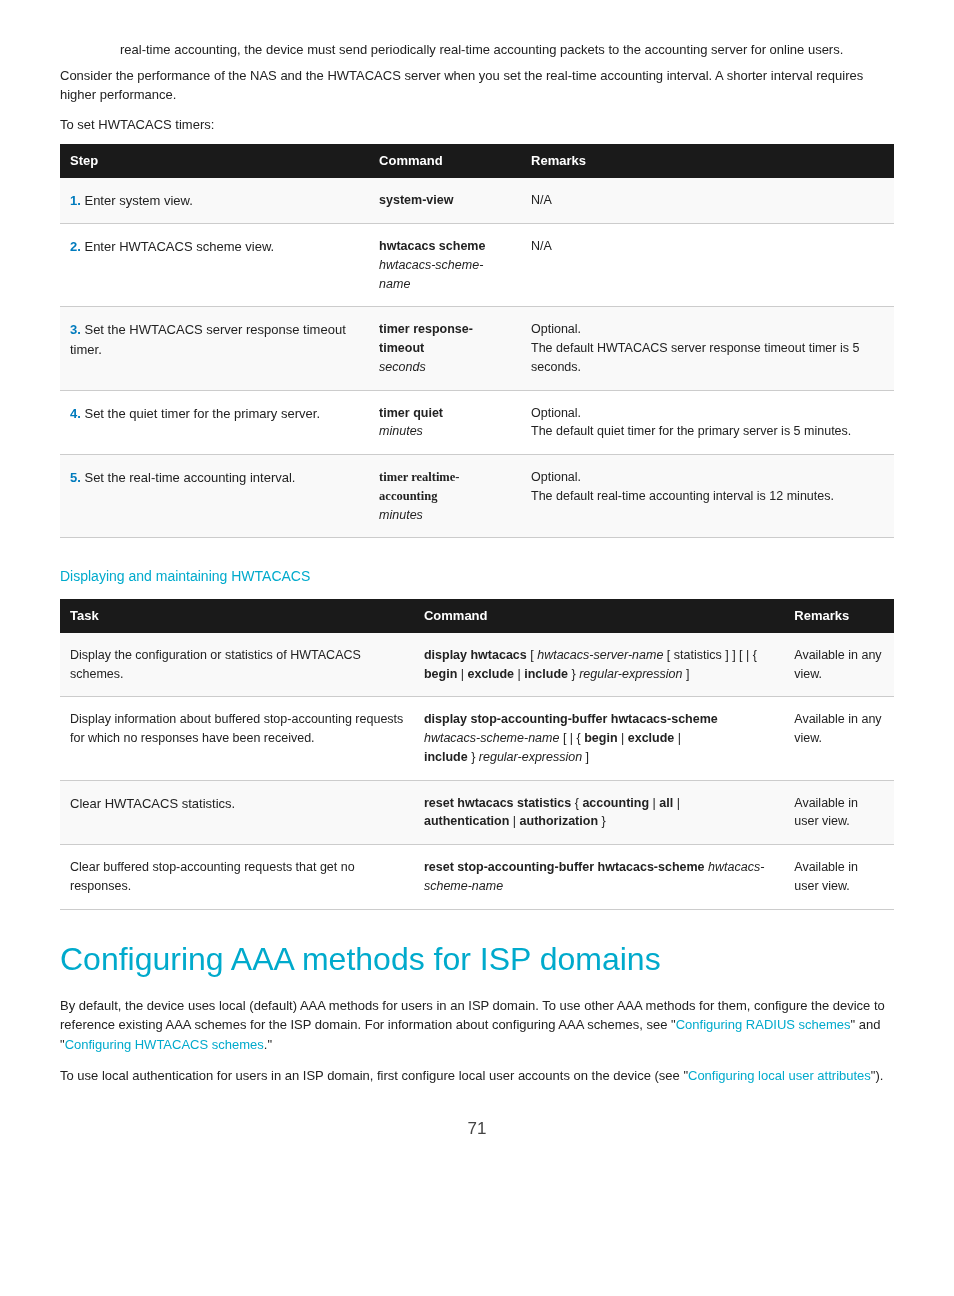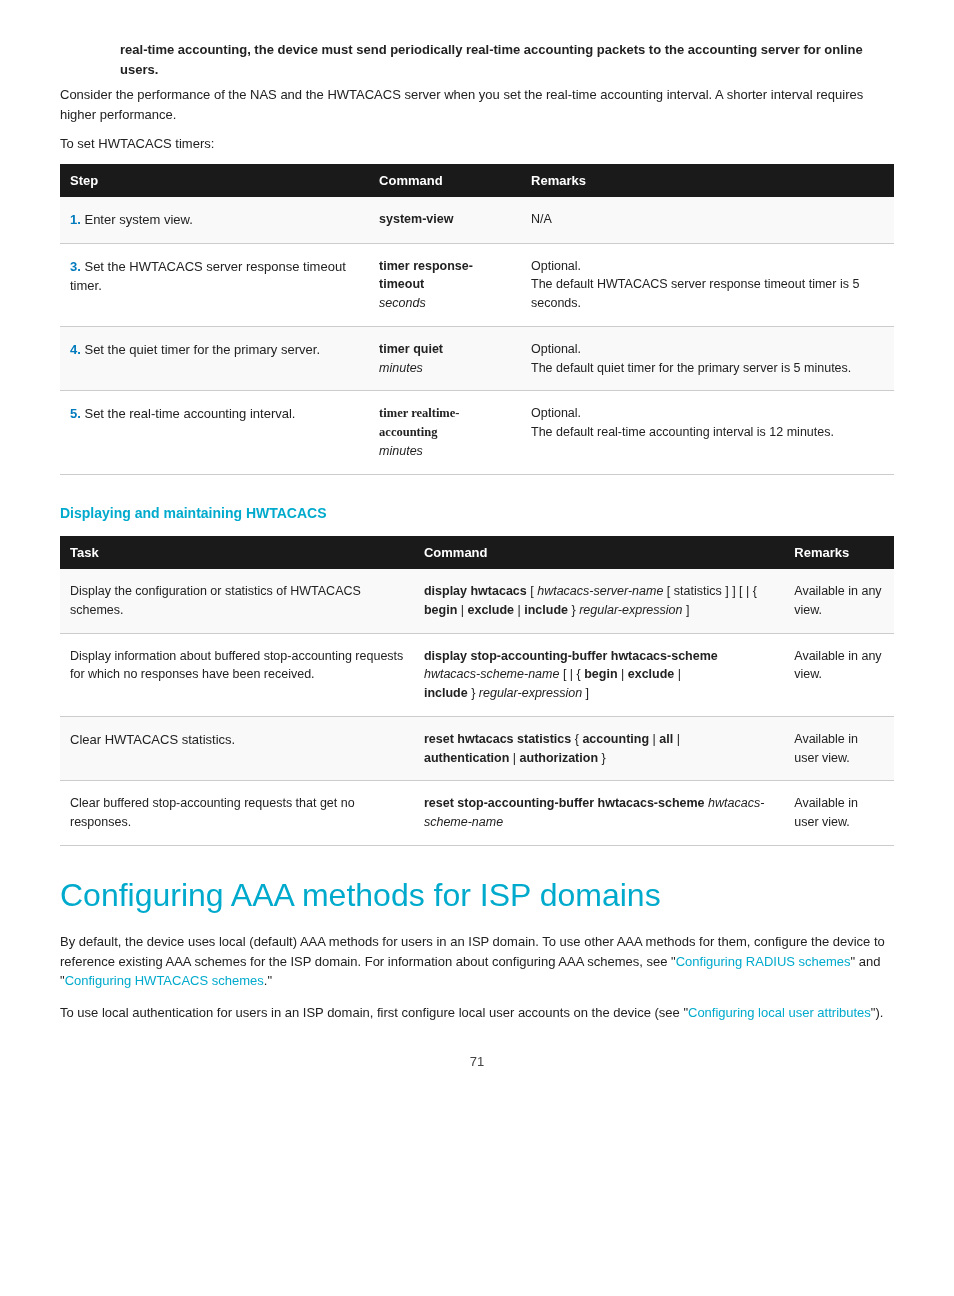--- a/index.html
+++ b/index.html
@@ -44,55 +44,54 @@
       background: #f9f9f9;
     }
     tbody tr:nth-child(even) {
       background: #fff;
     }
     .cmd-cell { font-size: 12.5px; }
 
     
     .section-heading {
       color: #00aacc;
-      font-weight: bold;
+      font-weight: normal;
       font-size: 14px;
       margin-bottom: 12px;
       margin-top: 10px;
     }
 
     
     .chapter-heading {
       font-size: 32px;
       color: #00aacc;
       font-weight: normal;
       margin: 30px 0 18px 0;
       line-height: 1.2;
     }
 
     
     .page-number {
       text-align: center;
       margin-top: 30px;
-      font-size: 13px;
+      font-size: 17px;
       color: #444;
     }
 
     
     .link-text {
       color: #00aacc;
       text-decoration: none;
     }
 
     .remarks-cell { font-size: 12.5px; }
 
     .top-note {
       margin-left: 60px;
       margin-bottom: 6px;
-      font-weight: bold;
     }
   </style>
 </head>
 <body>
 
 <p class="top-note">real-time accounting, the device must send periodically real-time accounting packets to the accounting server for online users.</p>
 <p class="full-para">Consider the performance of the NAS and the HWTACACS server when you set the real-time accounting interval. A shorter interval requires higher performance.</p>
 <p class="full-para">To set HWTACACS timers:</p>
 
 <table>
@@ -100,20 +99,27 @@
     <tr>
       <th>Step</th>
       <th>Command</th>
       <th>Remarks</th>
     </tr>
   </thead>
   <tbody id="timers-tbody">
   <tr>
         <td><span style="color:#007bbd;font-weight:bold;">1.</span> Enter system view.</td>
         <td class="cmd-cell"><span style="font-weight:bold;">system-view</span></td>
+        <td class="remarks-cell">
+          <p>N/A</p>
+        </td>
+      </tr>
+      <tr>
+        <td><span style="color:#007bbd;font-weight:bold;">2.</span> Enter HWTACACS scheme view.</td>
+        <td class="cmd-cell"><span style="font-weight:bold;">hwtacacs scheme</span><br><span style="font-style:italic;">hwtacacs-scheme-name</span></td>
         <td class="remarks-cell">
           <p>N/A</p>
         </td>
       </tr>
       <tr>
         <td><span style="color:#007bbd;font-weight:bold;">3.</span> Set the HWTACACS server response timeout timer.</td>
         <td class="cmd-cell"><span style="font-weight:bold;">timer response-timeout</span><br><span style="font-style:italic;">seconds</span></td>
         <td class="remarks-cell">
           <p>Optional.</p>
           <p>The default HWTACACS server response timeout timer is 5 seconds.</p>

